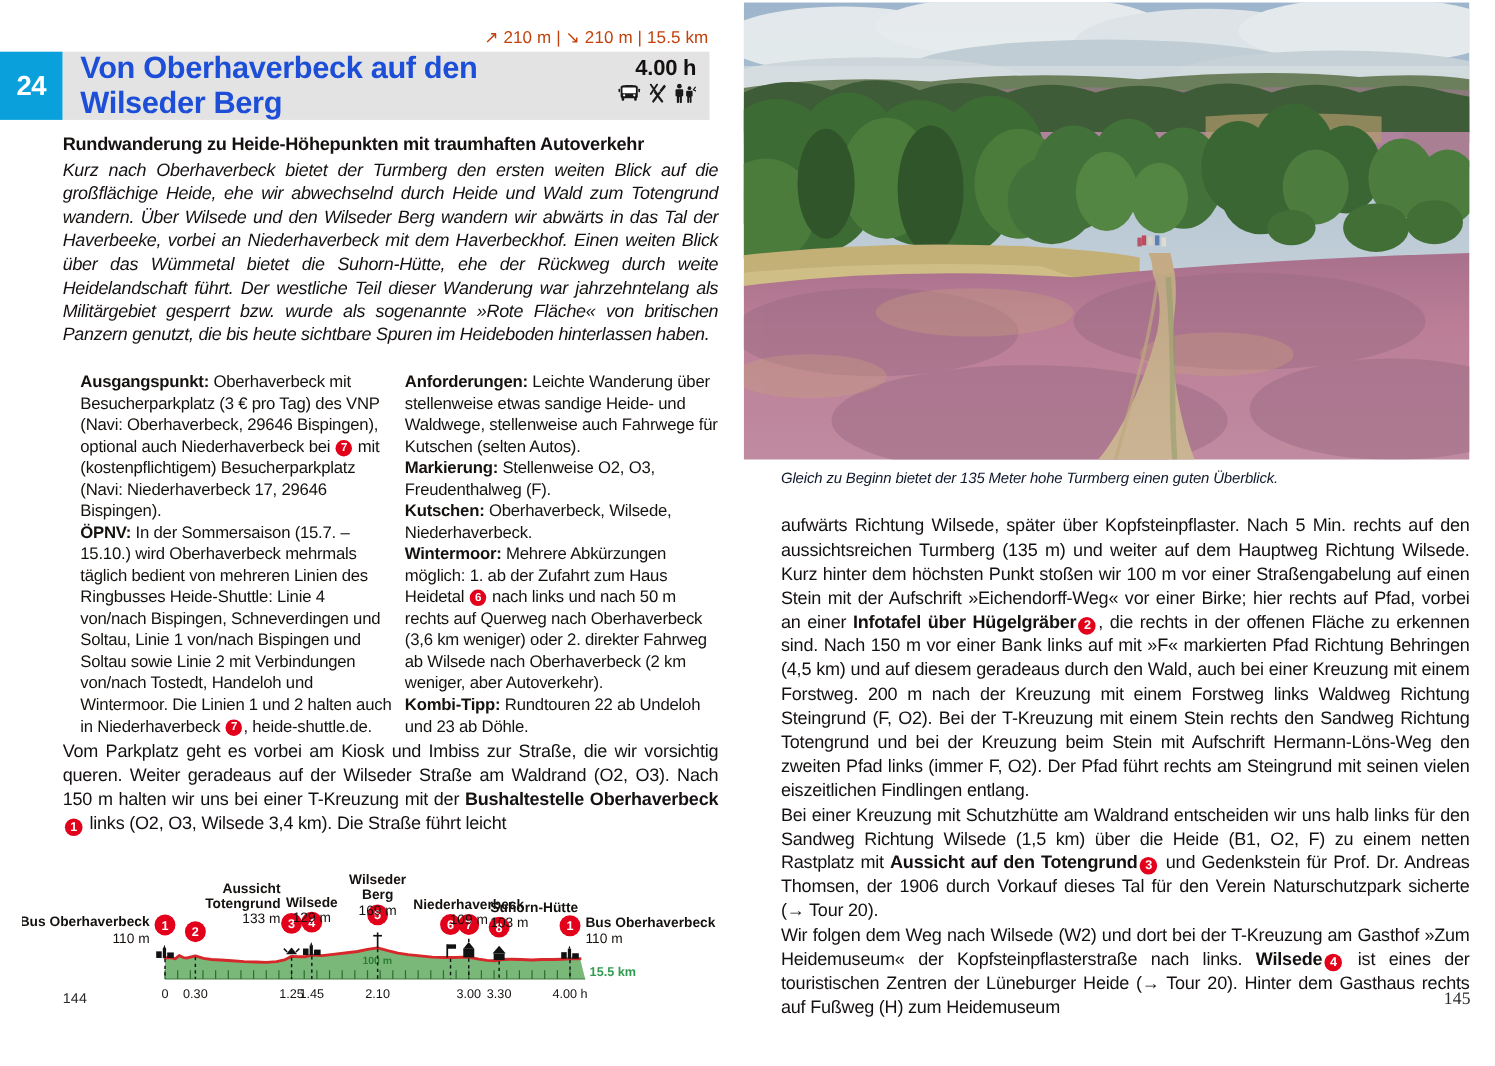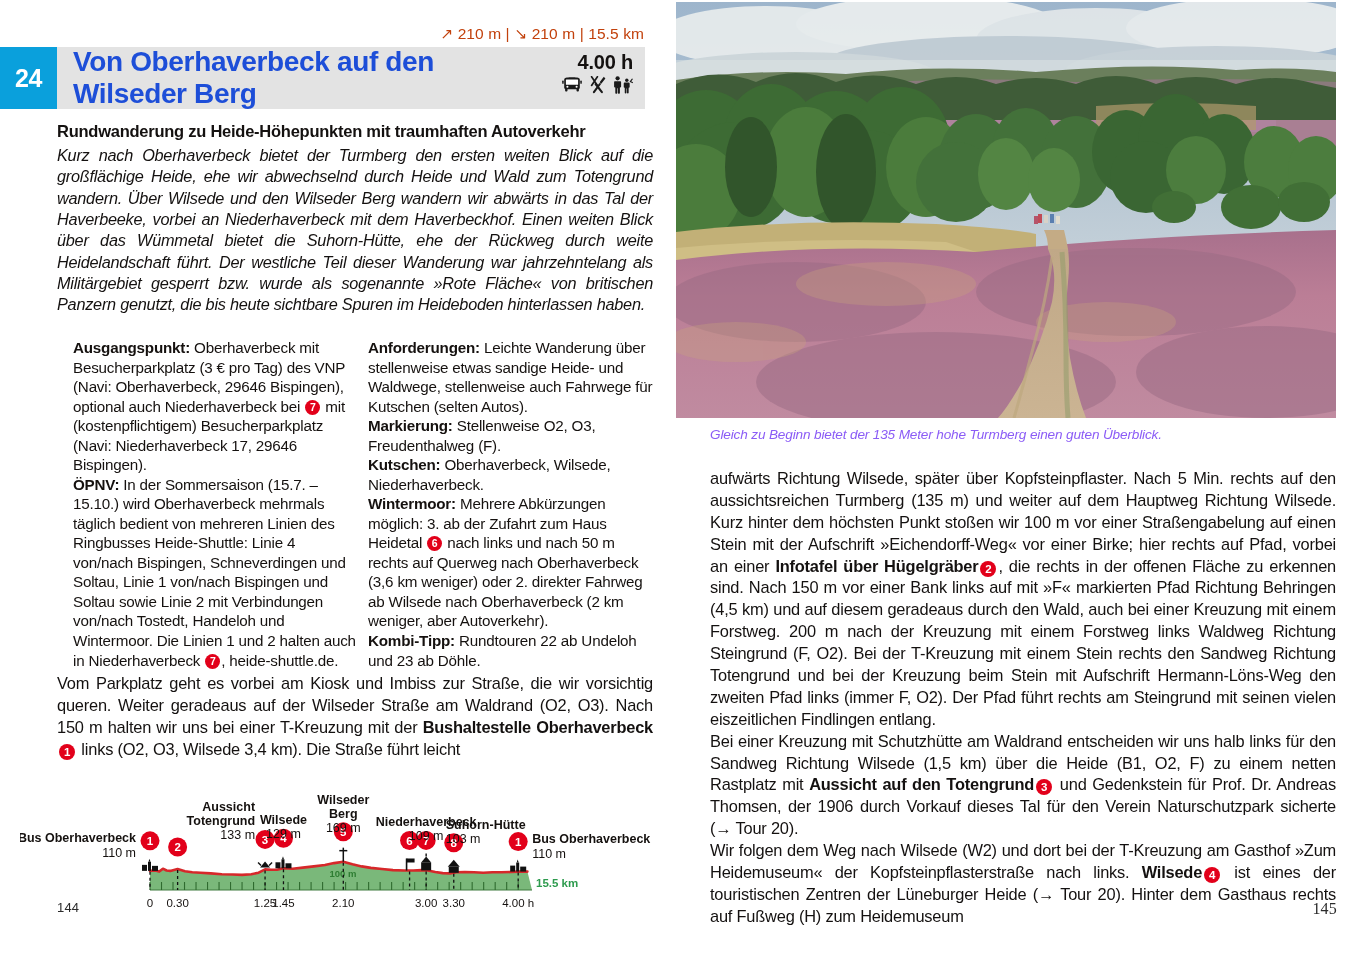--- a/index.html
+++ b/index.html
@@ -93,21 +93,21 @@
   .right-page { position: relative; width: 683px; height: 969px; }
 
   .photo {
     position: absolute; left: 0px; top: 2px; width: 660px; height: 416px;
     overflow: hidden;
   }
   .photo svg { display: block; }
 
   .caption {
     position: absolute; left: 34px; top: 427px; width: 626px;
-    font-size: 13.6px; font-style: italic; color: #8b5cf6; letter-spacing: -.15px;
+    font-size: 13.6px; font-style: italic; color: #0f172a; letter-spacing: -.15px;
   }
 
   .right-body {
     position: absolute; left: 34px; top: 468px; width: 626px;
     font-size: 16.4px; line-height: 1.335; color: #141110;
     text-align: justify; letter-spacing: -.2px;
   }
   .right-body b { font-weight: bold; }
   .right-body p { margin: 0; }
 
@@ -169,21 +169,21 @@
 
     <div class="info-cols">
       <div class="info-col">
         <p><b>Ausgangspunkt:</b><span> Oberhaverbeck mit Besucherparkplatz (3 € pro Tag) des VNP (Navi: Oberhaverbeck, 29646 Bispingen), optional auch Niederhaverbeck bei </span><span class="marker">7</span><span> mit (kostenpflichtigem) Besucherparkplatz (Navi: Niederhaverbeck 17, 29646 Bispingen).</span></p>
         <p><b>ÖPNV:</b><span> In der Sommersaison (15.7. – 15.10.) wird Oberhaverbeck mehrmals täglich bedient von mehreren Linien des Ringbusses Heide-Shuttle: Linie 4 von/nach Bispingen, Schneverdingen und Soltau, Linie 1 von/nach Bispingen und Soltau sowie Linie 2 mit Verbindungen von/nach Tostedt, Handeloh und Wintermoor. Die Linien 1 und 2 halten auch in Niederhaverbeck </span><span class="marker">7</span><span>, heide-shuttle.de.</span></p>
       </div>
       <div class="info-col">
         <p><b>Anforderungen:</b><span> Leichte Wanderung über stellenweise etwas sandige Heide- und Waldwege, stellenweise auch Fahrwege für Kutschen (selten Autos).</span></p>
         <p><b>Markierung:</b><span> Stellenweise O2, O3, Freudenthalweg (F).</span></p>
         <p><b>Kutschen:</b><span> Oberhaverbeck, Wilsede, Niederhaverbeck.</span></p>
-        <p><b>Wintermoor:</b><span> Mehrere Abkürzungen möglich: 3. ab der Zufahrt zum Haus Heidetal </span><span class="marker">6</span><span> nach links und nach 50 m rechts auf Querweg nach Oberhaverbeck (3,6 km weniger) oder 2. direkter Fahrweg ab Wilsede nach Oberhaverbeck (2 km weniger, aber Autoverkehr).</span></p>
+        <p><b>Wintermoor:</b><span> Mehrere Abkürzungen möglich: 1. ab der Zufahrt zum Haus Heidetal </span><span class="marker">6</span><span> nach links und nach 50 m rechts auf Querweg nach Oberhaverbeck (3,6 km weniger) oder 2. direkter Fahrweg ab Wilsede nach Oberhaverbeck (2 km weniger, aber Autoverkehr).</span></p>
         <p><b>Kombi-Tipp:</b><span> Rundtouren 22 ab Undeloh und 23 ab Döhle.</span></p>
       </div>
     </div>
 
     <div class="body-para"><span>Vom Parkplatz geht es vorbei am Kiosk und Imbiss zur Straße, die wir vorsichtig queren. Weiter geradeaus auf der Wilseder Straße am Waldrand (O2, O3). Nach 150 m halten wir uns bei einer T-Kreuzung mit der </span><b>Bushaltestelle Oberhaverbeck</b><span class="marker-b">1</span><span> links (O2, O3, Wilsede 3,4 km). Die Straße führt leicht</span></div>
 
     <div class="profile">
       <svg id="profile-svg" width="650" height="160" viewBox="0 0 650 160">
           <path d="M130.0 110.9 L135.5 110.5 L139.2 111.6 L142.9 108.7 L146.6 110.5 L150.3 110.9 L157.6 109.0 L165.0 111.2 L172.3 112.3 L180.6 112.7 L190.8 113.4 L201.8 114.2 L212.8 114.5 L222.0 114.9 L231.3 114.2 L238.6 112.7 L245.1 109.4 L251.5 109.8 L257.0 109.8 L263.5 108.3 L272.7 108.7 L282.8 107.6 L293.8 106.4 L304.9 105.0 L314.1 103.1 L323.3 101.7 L332.5 104.2 L341.7 106.4 L350.9 107.9 L362.0 109.0 L373.0 110.1 L384.1 110.5 L393.3 110.5 L401.5 110.1 L408.0 110.5 L415.3 112.0 L422.7 113.1 L430.1 113.4 L436.5 112.3 L444.8 112.0 L454.0 112.3 L463.2 112.7 L472.4 112.3 L481.6 112.3 L490.8 112.0 L498.2 111.6 L507.4 111.6 L512.0 130 L130.0 130 Z" fill="#7ab87a" stroke="none"></path>
           <path d="M130.0 110.9 L135.5 110.5 L139.2 111.6 L142.9 108.7 L146.6 110.5 L150.3 110.9 L157.6 109.0 L165.0 111.2 L172.3 112.3 L180.6 112.7 L190.8 113.4 L201.8 114.2 L212.8 114.5 L222.0 114.9 L231.3 114.2 L238.6 112.7 L245.1 109.4 L251.5 109.8 L257.0 109.8 L263.5 108.3 L272.7 108.7 L282.8 107.6 L293.8 106.4 L304.9 105.0 L314.1 103.1 L323.3 101.7 L332.5 104.2 L341.7 106.4 L350.9 107.9 L362.0 109.0 L373.0 110.1 L384.1 110.5 L393.3 110.5 L401.5 110.1 L408.0 110.5 L415.3 112.0 L422.7 113.1 L430.1 113.4 L436.5 112.3 L444.8 112.0 L454.0 112.3 L463.2 112.7 L472.4 112.3 L481.6 112.3 L490.8 112.0 L498.2 111.6 L507.4 111.6" fill="none" stroke="#d6282a" stroke-width="2.6" stroke-linejoin="round" stroke-linecap="round"></path>

